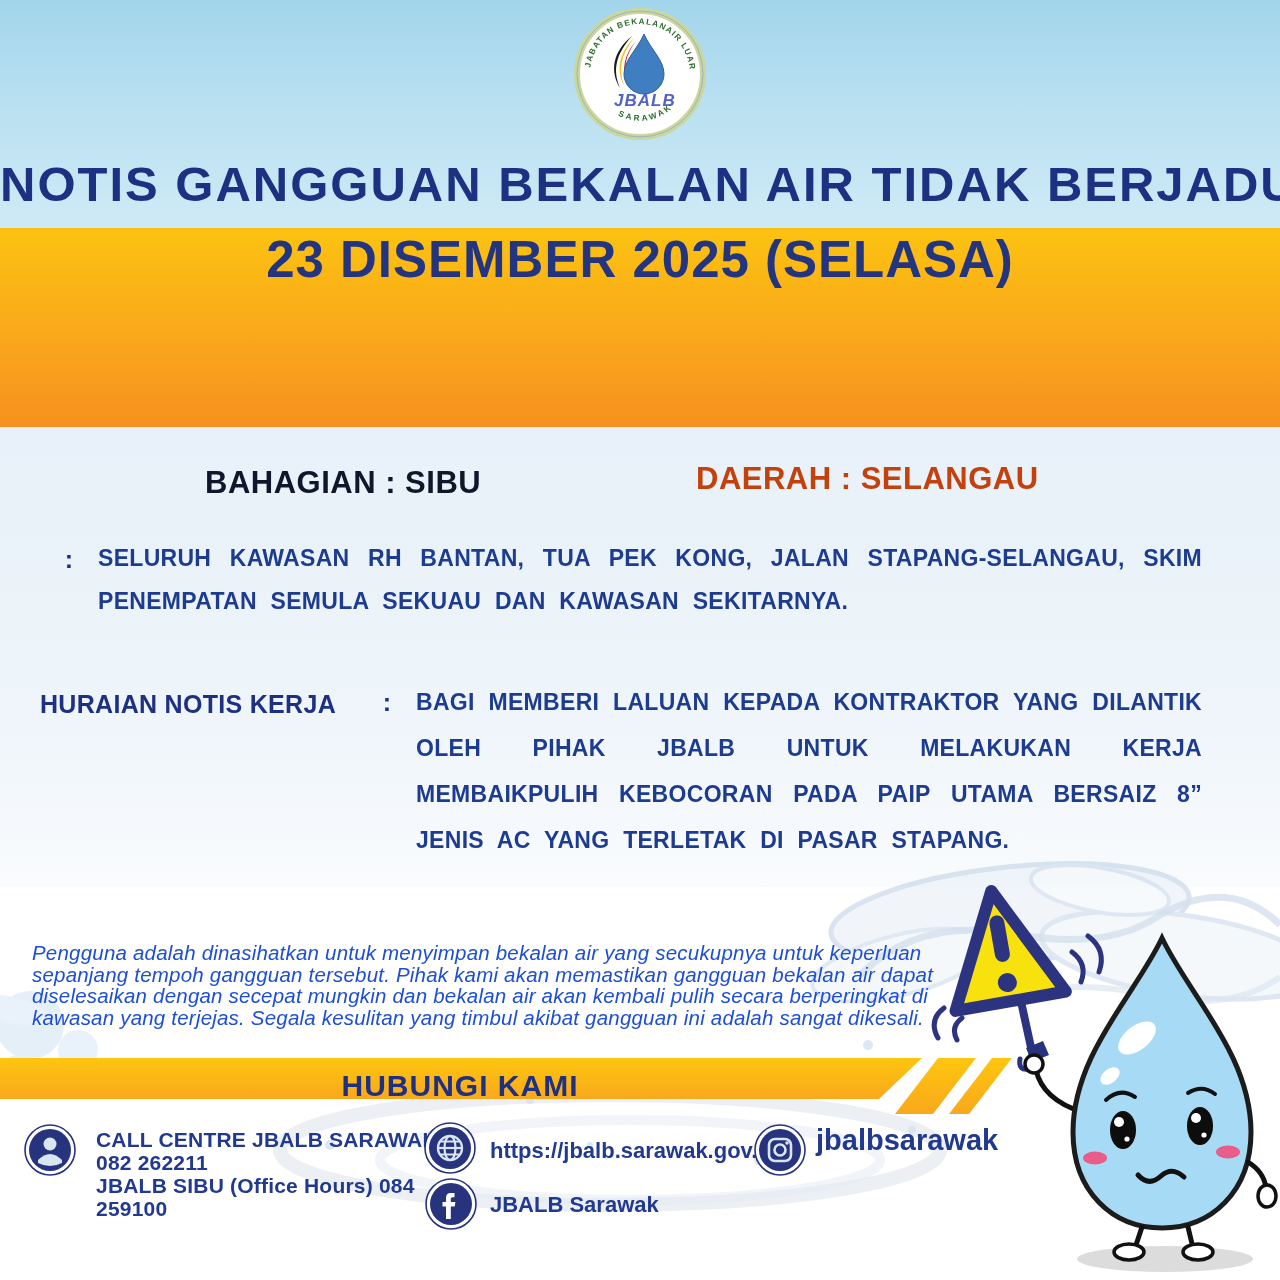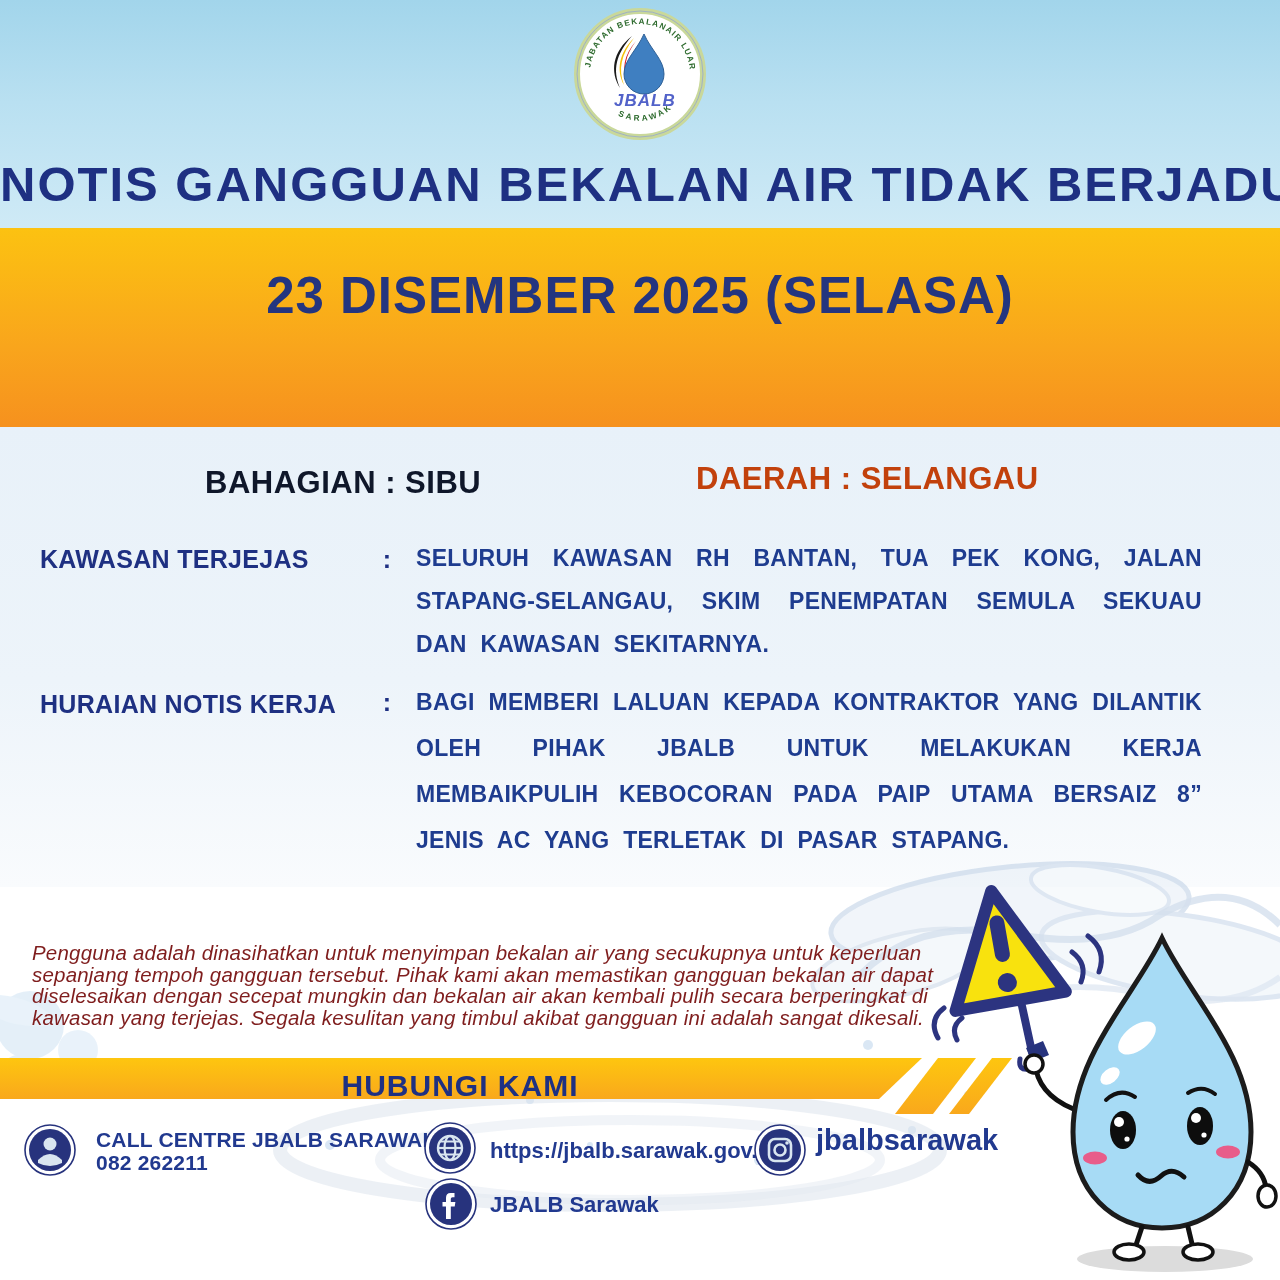--- a/index.html
+++ b/index.html
@@ -10,42 +10,42 @@
   
   .sky{position:absolute;top:0;left:0;width:1280px;height:228px;
     background:linear-gradient(180deg,#a2d5eb 0%,#b9e0f1 45%,#cfeaf6 100%);}
   .logo-wrap{position:absolute;top:8px;left:50%;transform:translateX(-50%);width:132px;height:132px;}
   .main-title{position:absolute;top:156px;left:0;width:1280px;text-align:center;
     color:#1e3082;font-size:49px;font-weight:700;letter-spacing:2px;white-space:nowrap;}
   
   .orange-band{position:absolute;top:228px;left:0;width:1280px;height:199px;
     background:linear-gradient(180deg,#fcc211 0%,#f9a51c 60%,#f6911e 100%);
     text-align:center;color:#24357f;}
-  .orange-line1{margin-top:36px;font-size:51px;font-weight:700;letter-spacing:1px;line-height:64px;}
+  .orange-line1{font-size:51px;font-weight:700;letter-spacing:1px;line-height:64px;}
   .orange-line2{font-size:50px;font-weight:700;letter-spacing:1px;line-height:70px;}
   
   .body-bg{position:absolute;top:427px;left:0;width:1280px;height:460px;
     background:linear-gradient(180deg,#e8f1f9 0%,#edf4fa 55%,#f9fbfd 100%);}
   .region-bahagian{position:absolute;top:465px;left:205px;color:#0f172a;font-size:31px;font-weight:700;letter-spacing:.5px;}
   .region-daerah{position:absolute;top:461px;left:696px;color:#c2410c;font-size:31px;font-weight:700;letter-spacing:.5px;}
   .sec{position:absolute;left:40px;right:78px;display:flex;align-items:flex-start;}
   .sec-kawasan{top:545px;}
   .sec-huraian{top:688px;justify-content:space-between;}
   .sec-label{width:318px;flex:0 0 318px;color:#1e3082;font-size:25px;font-weight:700;letter-spacing:.3px;}
   .sec-colon{width:58px;flex:0 0 58px;color:#1e3082;font-size:25px;font-weight:700;text-align:center;}
   .sec-text{flex:1;color:#1e3c8f;font-size:23px;font-weight:700;text-align:justify;word-spacing:7px;letter-spacing:.3px;}
   .sec-kawasan .sec-text{line-height:43px;margin-top:-8px;}
   .sec-huraian .sec-text{line-height:46px;margin-top:-9px;}
   .sec-huraian .sec-label{margin-top:2px;}
   
   .splash{position:absolute;top:845px;left:0;width:1280px;height:320px;z-index:1;}
   .swirl{position:absolute;top:1090px;left:250px;width:720px;height:170px;z-index:1;}
   
   .advisory{position:absolute;top:942px;left:32px;width:905px;z-index:2;
-    color:#7f1d1d;font-size:20.5px;line-height:21.5px;font-style:italic;font-weight:500;letter-spacing:.2px;}
+    color:#1d4ed8;font-size:20.5px;line-height:21.5px;font-style:italic;font-weight:500;letter-spacing:.2px;}
   
   .contact-banner{position:absolute;top:1058px;left:0;width:1020px;height:41px;z-index:2;
     background:linear-gradient(180deg,#fec60f 0%,#f9a81c 100%);
     clip-path:polygon(0 0,922px 0,879px 100%,0 100%);}
   .contact-heading{width:920px;text-align:center;line-height:56px;
     color:#1e3082;font-size:30px;font-weight:700;letter-spacing:1px;}
   .stripes{position:absolute;top:1058px;left:0;width:1050px;height:56px;z-index:2;}
   
   .contact{position:absolute;top:1120px;left:0;width:960px;height:160px;z-index:3;}
   .cicon{position:absolute;width:52px;height:52px;}
@@ -98,21 +98,20 @@
 
   <div class="orange-band">
     <div class="orange-line1">23 DISEMBER 2025 (SELASA)</div>
   </div>
 
   <div class="body-bg"></div>
   <div class="region-bahagian">BAHAGIAN : SIBU</div>
   <div class="region-daerah">DAERAH : SELANGAU</div>
 
   <div class="sec sec-kawasan">
-    <div class="sec-label">KAWASAN TERJEJAS</div>
     <div class="sec-colon">:</div>
     <div class="sec-text">SELURUH KAWASAN RH BANTAN, TUA PEK KONG, JALAN STAPANG-SELANGAU, SKIM PENEMPATAN SEMULA SEKUAU DAN KAWASAN SEKITARNYA.</div>
   </div>
 
   <div class="sec sec-huraian">
     <div class="sec-label">HURAIAN NOTIS KERJA</div>
     <div class="sec-colon">:</div>
     <div class="sec-text">BAGI MEMBERI LALUAN KEPADA KONTRAKTOR YANG DILANTIK OLEH PIHAK JBALB UNTUK MELAKUKAN KERJA MEMBAIKPULIH KEBOCORAN PADA PAIP UTAMA BERSAIZ 8” JENIS AC YANG TERLETAK DI PASAR STAPANG.</div>
   </div>
 
@@ -170,20 +169,21 @@
       <svg width="52" height="52" viewBox="0 0 52 52">
         <circle cx="26" cy="26" r="25" fill="#ffffff" stroke="#27337d" stroke-width="1.6"></circle>
         <circle cx="26" cy="26" r="21" fill="#27337d"></circle>
         <circle cx="26" cy="20" r="6.5" fill="#d9e5f0"></circle>
         <path d="M14 36 q12 -12 24 0 l0 3 q-12 6 -24 0 Z" fill="#d9e5f0"></path>
       </svg>
     </div>
     <div class="phones">
       <div>CALL CENTRE JBALB SARAWAK</div>
       <div>082 262211</div>
+      <div>JBALB SIBU (Office Hours) 084 259100</div>
     </div>
 
     <div class="cicon icon-globe">
       <svg width="52" height="52" viewBox="0 0 52 52">
         <circle cx="26" cy="26" r="25" fill="#ffffff" stroke="#27337d" stroke-width="1.6"></circle>
         <circle cx="26" cy="26" r="21" fill="#27337d"></circle>
         <circle cx="26" cy="26" r="12" fill="none" stroke="#d9e5f0" stroke-width="2.4"></circle>
         <ellipse cx="26" cy="26" rx="5.5" ry="12" fill="none" stroke="#d9e5f0" stroke-width="2.2"></ellipse>
         <line x1="14" y1="26" x2="38" y2="26" stroke="#d9e5f0" stroke-width="2.2"></line>
         <line x1="16" y1="19.5" x2="36" y2="19.5" stroke="#d9e5f0" stroke-width="2"></line>

